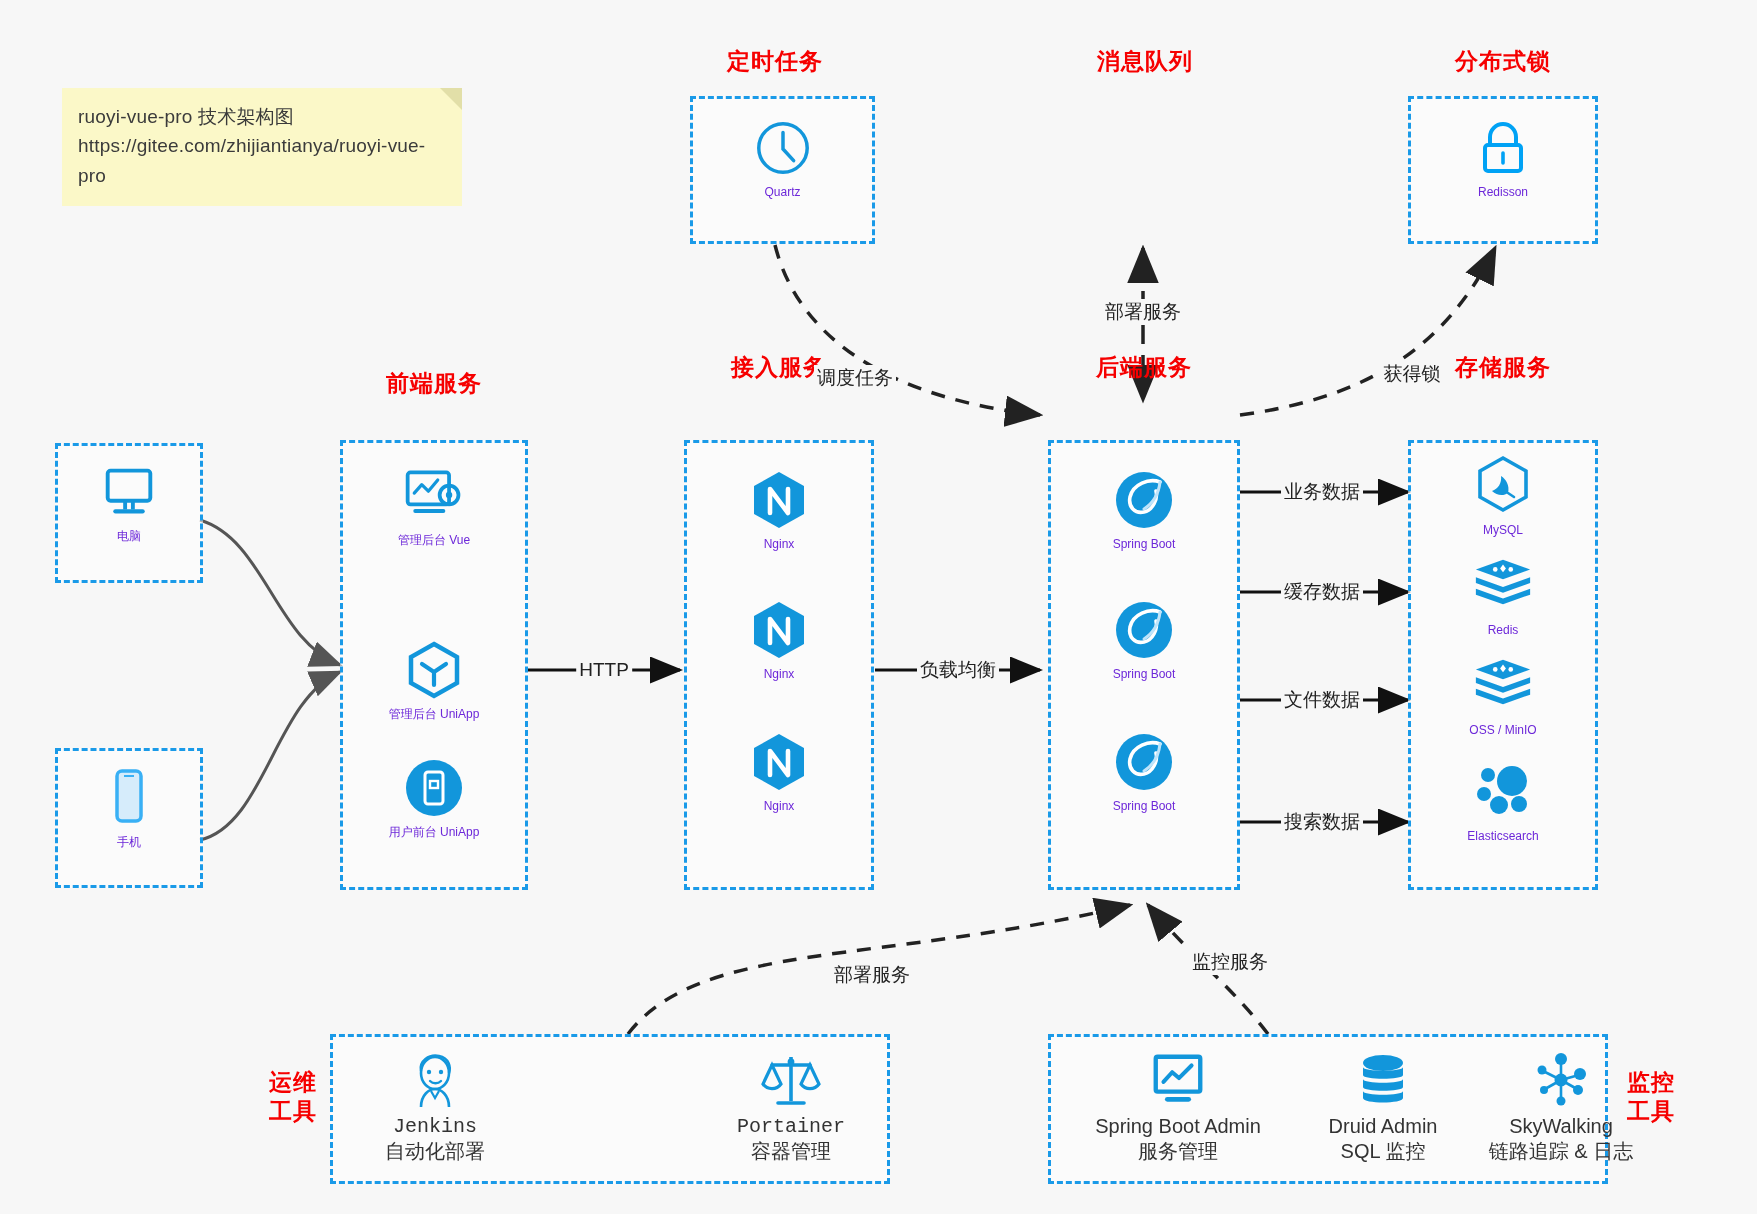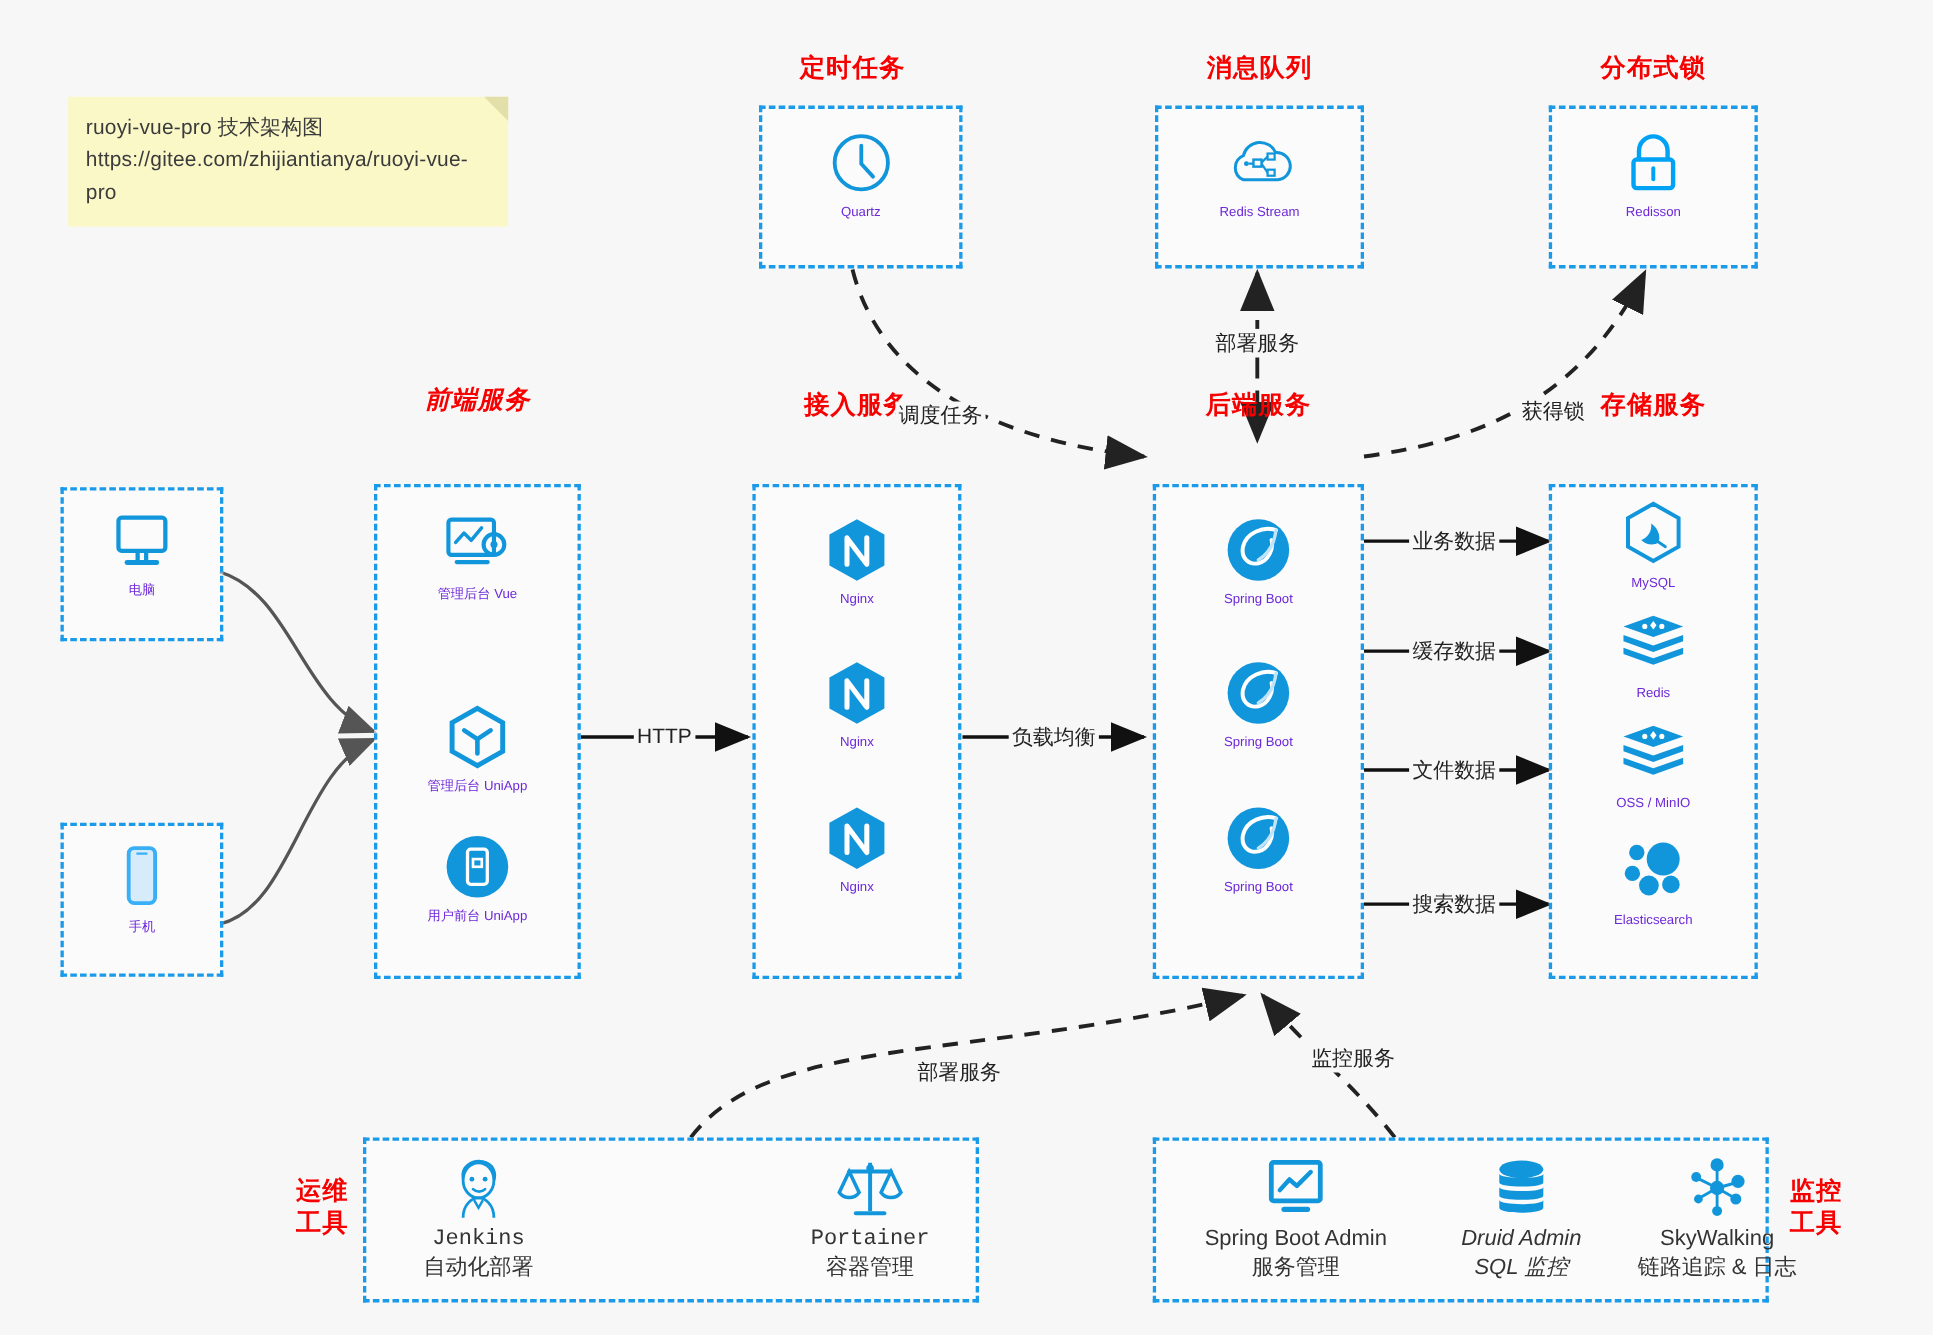--- a/index.html
+++ b/index.html
@@ -168,36 +168,20 @@
         <svg width="62" height="62" viewBox="0 0 64 64">
             <circle cx="32" cy="32" r="25" fill="none" stroke="#1296db" stroke-width="3.6"></circle>
             <path d="M32 16 L32 33 L43 45" fill="none" stroke="#1296db" stroke-width="3.6" stroke-linecap="round"></path>
           </svg>
       </span>
       <span class="lbl">Quartz</span>
     </div>
   </div>
 
   <div class="group-title" style="left:1050px; top:46px; width:190px;">消息队列</div>
-  <div class="group" style="left:1050px; top:96px; width:190px; height:148px;">
-    <div class="node" style="top:18px;">
-      <span class="ico">
-        <svg width="66" height="58" viewBox="0 0 72 58">
-          <path d="M20 48 A13 13 0 0 1 20 24 A17 17 0 0 1 52 21 A12 12 0 0 1 54 48 Z" fill="none" stroke="#1296db" stroke-width="3"></path>
-          <rect x="30" y="28" width="8" height="7" fill="none" stroke="#1296db" stroke-width="2.4"></rect>
-          <rect x="44" y="22" width="7" height="6" fill="none" stroke="#1296db" stroke-width="2.2"></rect>
-          <rect x="44" y="38" width="7" height="6" fill="none" stroke="#1296db" stroke-width="2.2"></rect>
-          <path d="M38 31 L44 25 M38 32 L44 41" stroke="#1296db" stroke-width="2.2" fill="none"></path>
-          <circle cx="23" cy="32" r="2.4" fill="#1296db"></circle>
-          <path d="M25 32 L30 32" stroke="#1296db" stroke-width="2.2"></path>
-        </svg>
-      </span>
-      <span class="lbl">Redis Stream</span>
-    </div>
-  </div>
 
   <div class="group-title" style="left:1408px; top:46px; width:190px;">分布式锁</div>
   <div class="group" style="left:1408px; top:96px; width:190px; height:148px;">
     <div class="node" style="top:18px;">
       <span class="ico">
         <svg width="60" height="62" viewBox="0 0 60 62">
           <path d="M17 28 L17 20 A13 13 0 0 1 43 20 L43 28" fill="none" stroke="#00a2f5" stroke-width="4"></path>
           <rect x="12" y="28" width="36" height="26" rx="3" fill="none" stroke="#00a2f5" stroke-width="4"></rect>
           <path d="M30 36 L30 46" stroke="#00a2f5" stroke-width="3.6" stroke-linecap="round"></path>
         </svg>
@@ -224,21 +208,21 @@
       <span class="ico">
         <svg width="48" height="62" viewBox="0 0 48 62">
           <rect x="12" y="4" width="24" height="50" rx="5" fill="#d6ecfb" stroke="#39b0f5" stroke-width="3.5"></rect>
           <path d="M19 9 L29 9" stroke="#39b0f5" stroke-width="2"></path>
         </svg>
       </span>
       <span class="lbl">手机</span>
     </div>
   </div>
 
-  <div class="group-title" style="left:340px; top:348px; width:188px;font-style:italic;">前端服务</div>
+  <div class="group-title" style="left:340px; top:368px; width:188px;">前端服务</div>
   <div class="group" style="left:340px; top:440px; width:188px; height:450px;">
     <div class="node" style="top:22px;">
       <span class="ico">
         <svg width="64" height="60" viewBox="0 0 68 60">
           <rect x="6" y="6" width="44" height="34" rx="3" fill="none" stroke="#1296db" stroke-width="4"></rect>
           <path d="M13 28 L21 19 L28 26 L38 14" fill="none" stroke="#1296db" stroke-width="3.4" stroke-linecap="round" stroke-linejoin="round"></path>
           <path d="M14 47 L44 47" stroke="#1296db" stroke-width="4" stroke-linecap="round"></path>
           <circle cx="50" cy="30" r="10" fill="none" stroke="#1296db" stroke-width="4"></circle>
           <circle cx="50" cy="30" r="3.4" fill="#1296db"></circle>
         </svg>
@@ -424,21 +408,21 @@
       <span class="ico">
         <svg width="60" height="58" viewBox="0 0 62 58">
           <rect x="8" y="5" width="46" height="36" rx="2" fill="none" stroke="#1296db" stroke-width="4.5"></rect>
           <path d="M16 31 L25 21 L32 27 L45 14" fill="none" stroke="#1296db" stroke-width="4.2" stroke-linecap="round" stroke-linejoin="round"></path>
           <path d="M20 49 L42 49" stroke="#1296db" stroke-width="5" stroke-linecap="round"></path>
         </svg>
       </span>
       <span class="lbl">Spring Boot Admin</span>
       <span class="lbl2">服务管理</span>
     </div>
-    <div class="tool" style="left:248px; top:14px; width:168px;font-style:italic;">
+    <div class="tool" style="left:248px; top:14px; width:168px;">
       <span class="ico">
         <svg width="58" height="58" viewBox="0 0 58 58">
           <g fill="#1296db">
             <ellipse cx="29" cy="12" rx="20" ry="8"></ellipse>
             <path d="M9 16 C9 21 49 21 49 16 L49 24 C49 29 9 29 9 24 Z"></path>
             <path d="M9 28 C9 33 49 33 49 28 L49 36 C49 41 9 41 9 36 Z"></path>
             <path d="M9 40 C9 45 49 45 49 40 L49 47 C49 53 9 53 9 47 Z"></path>
           </g>
         </svg>
       </span>

